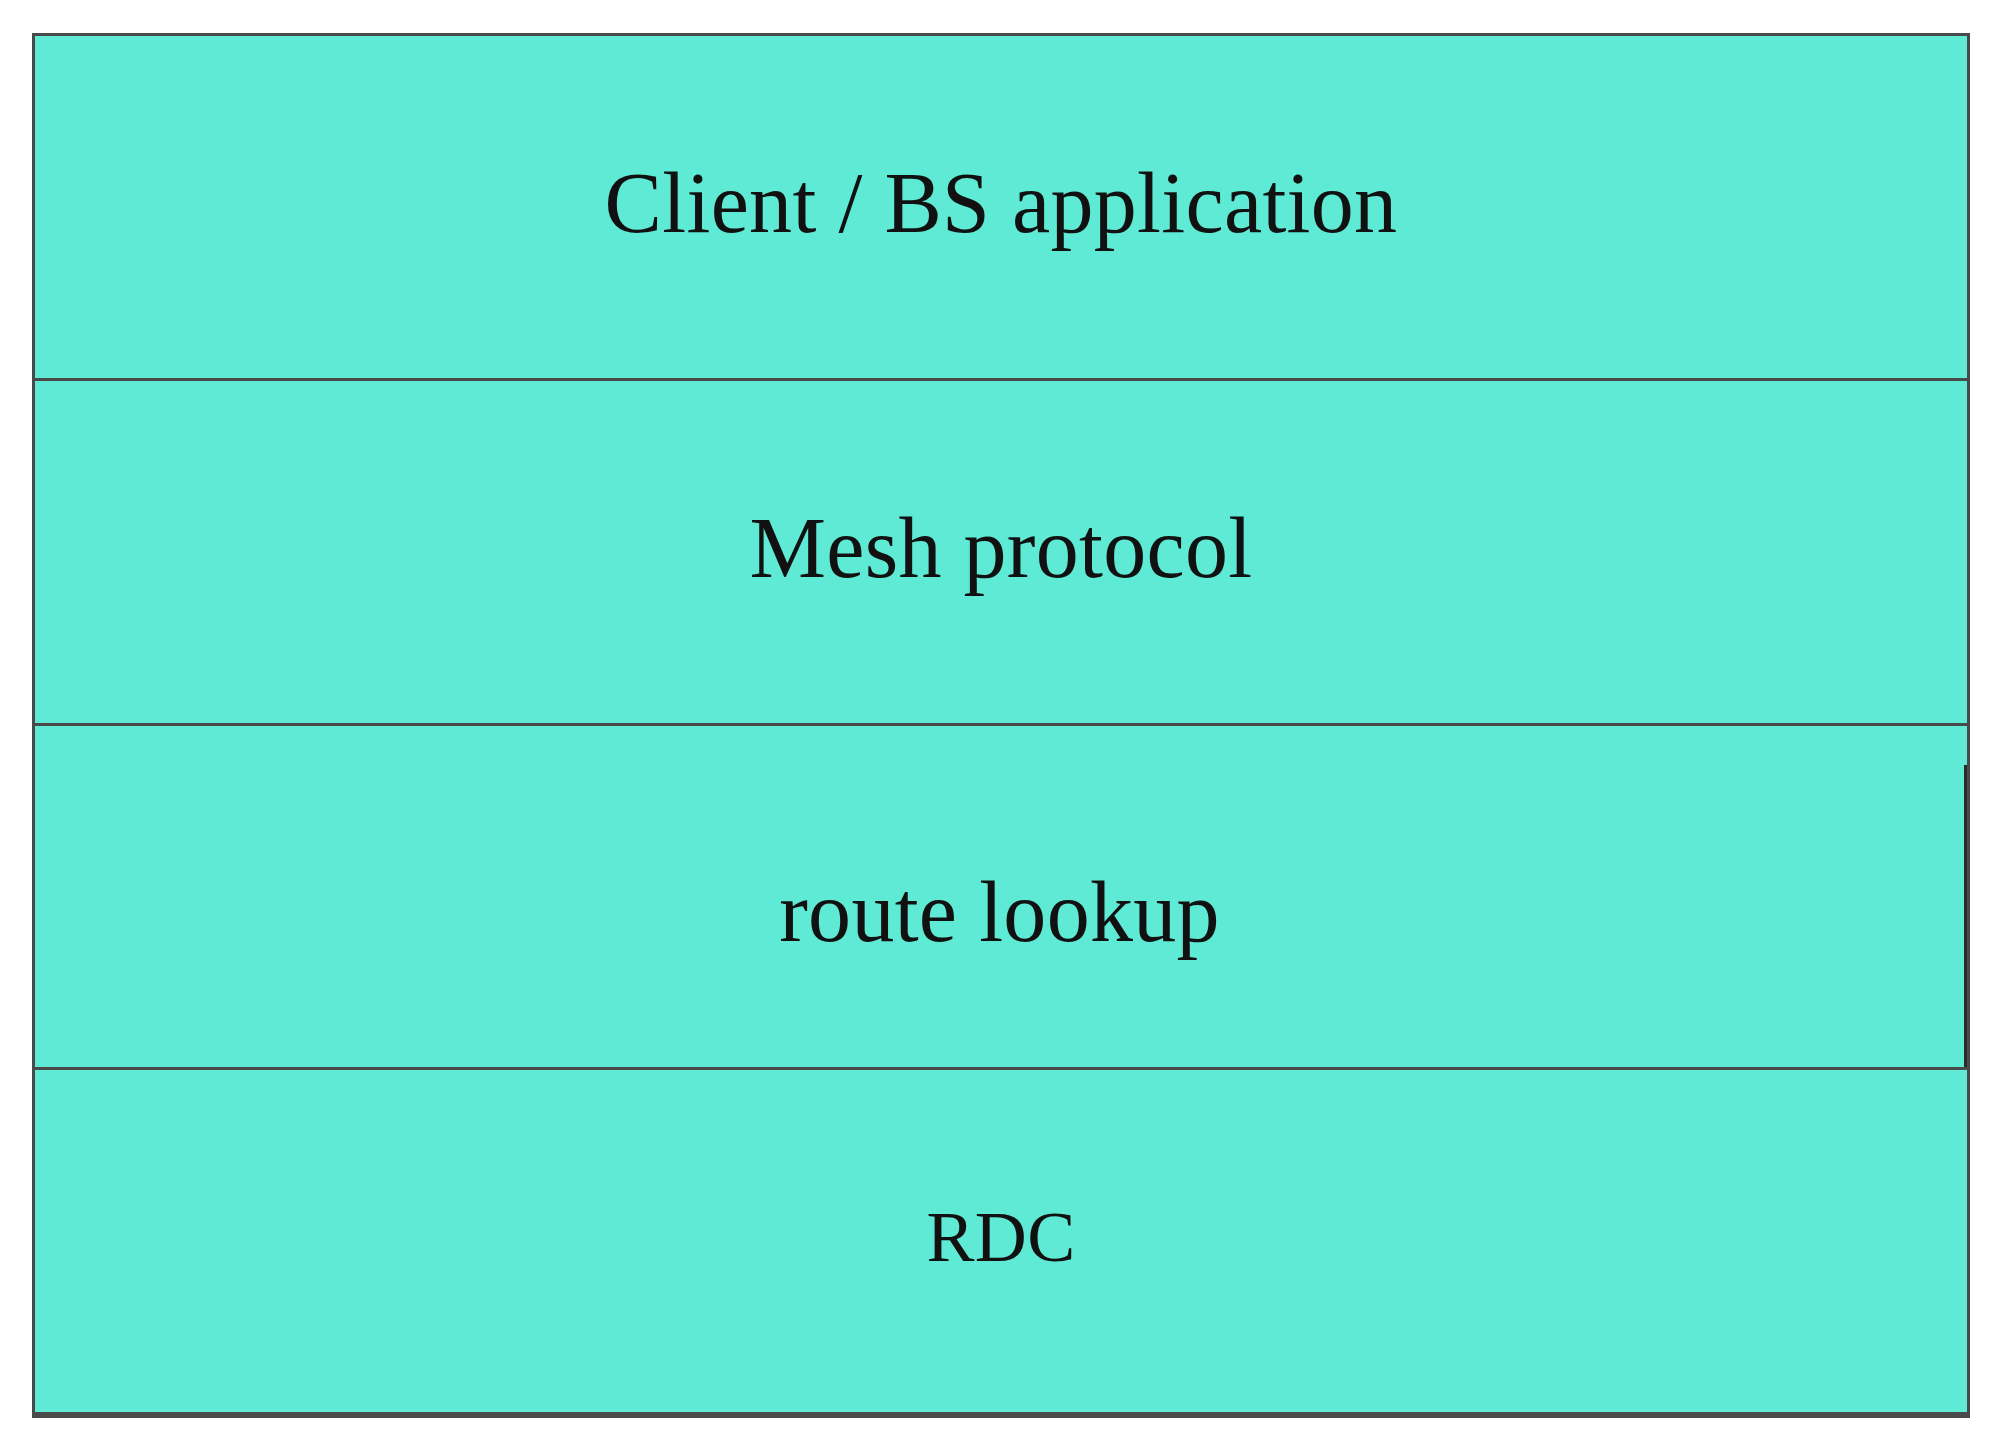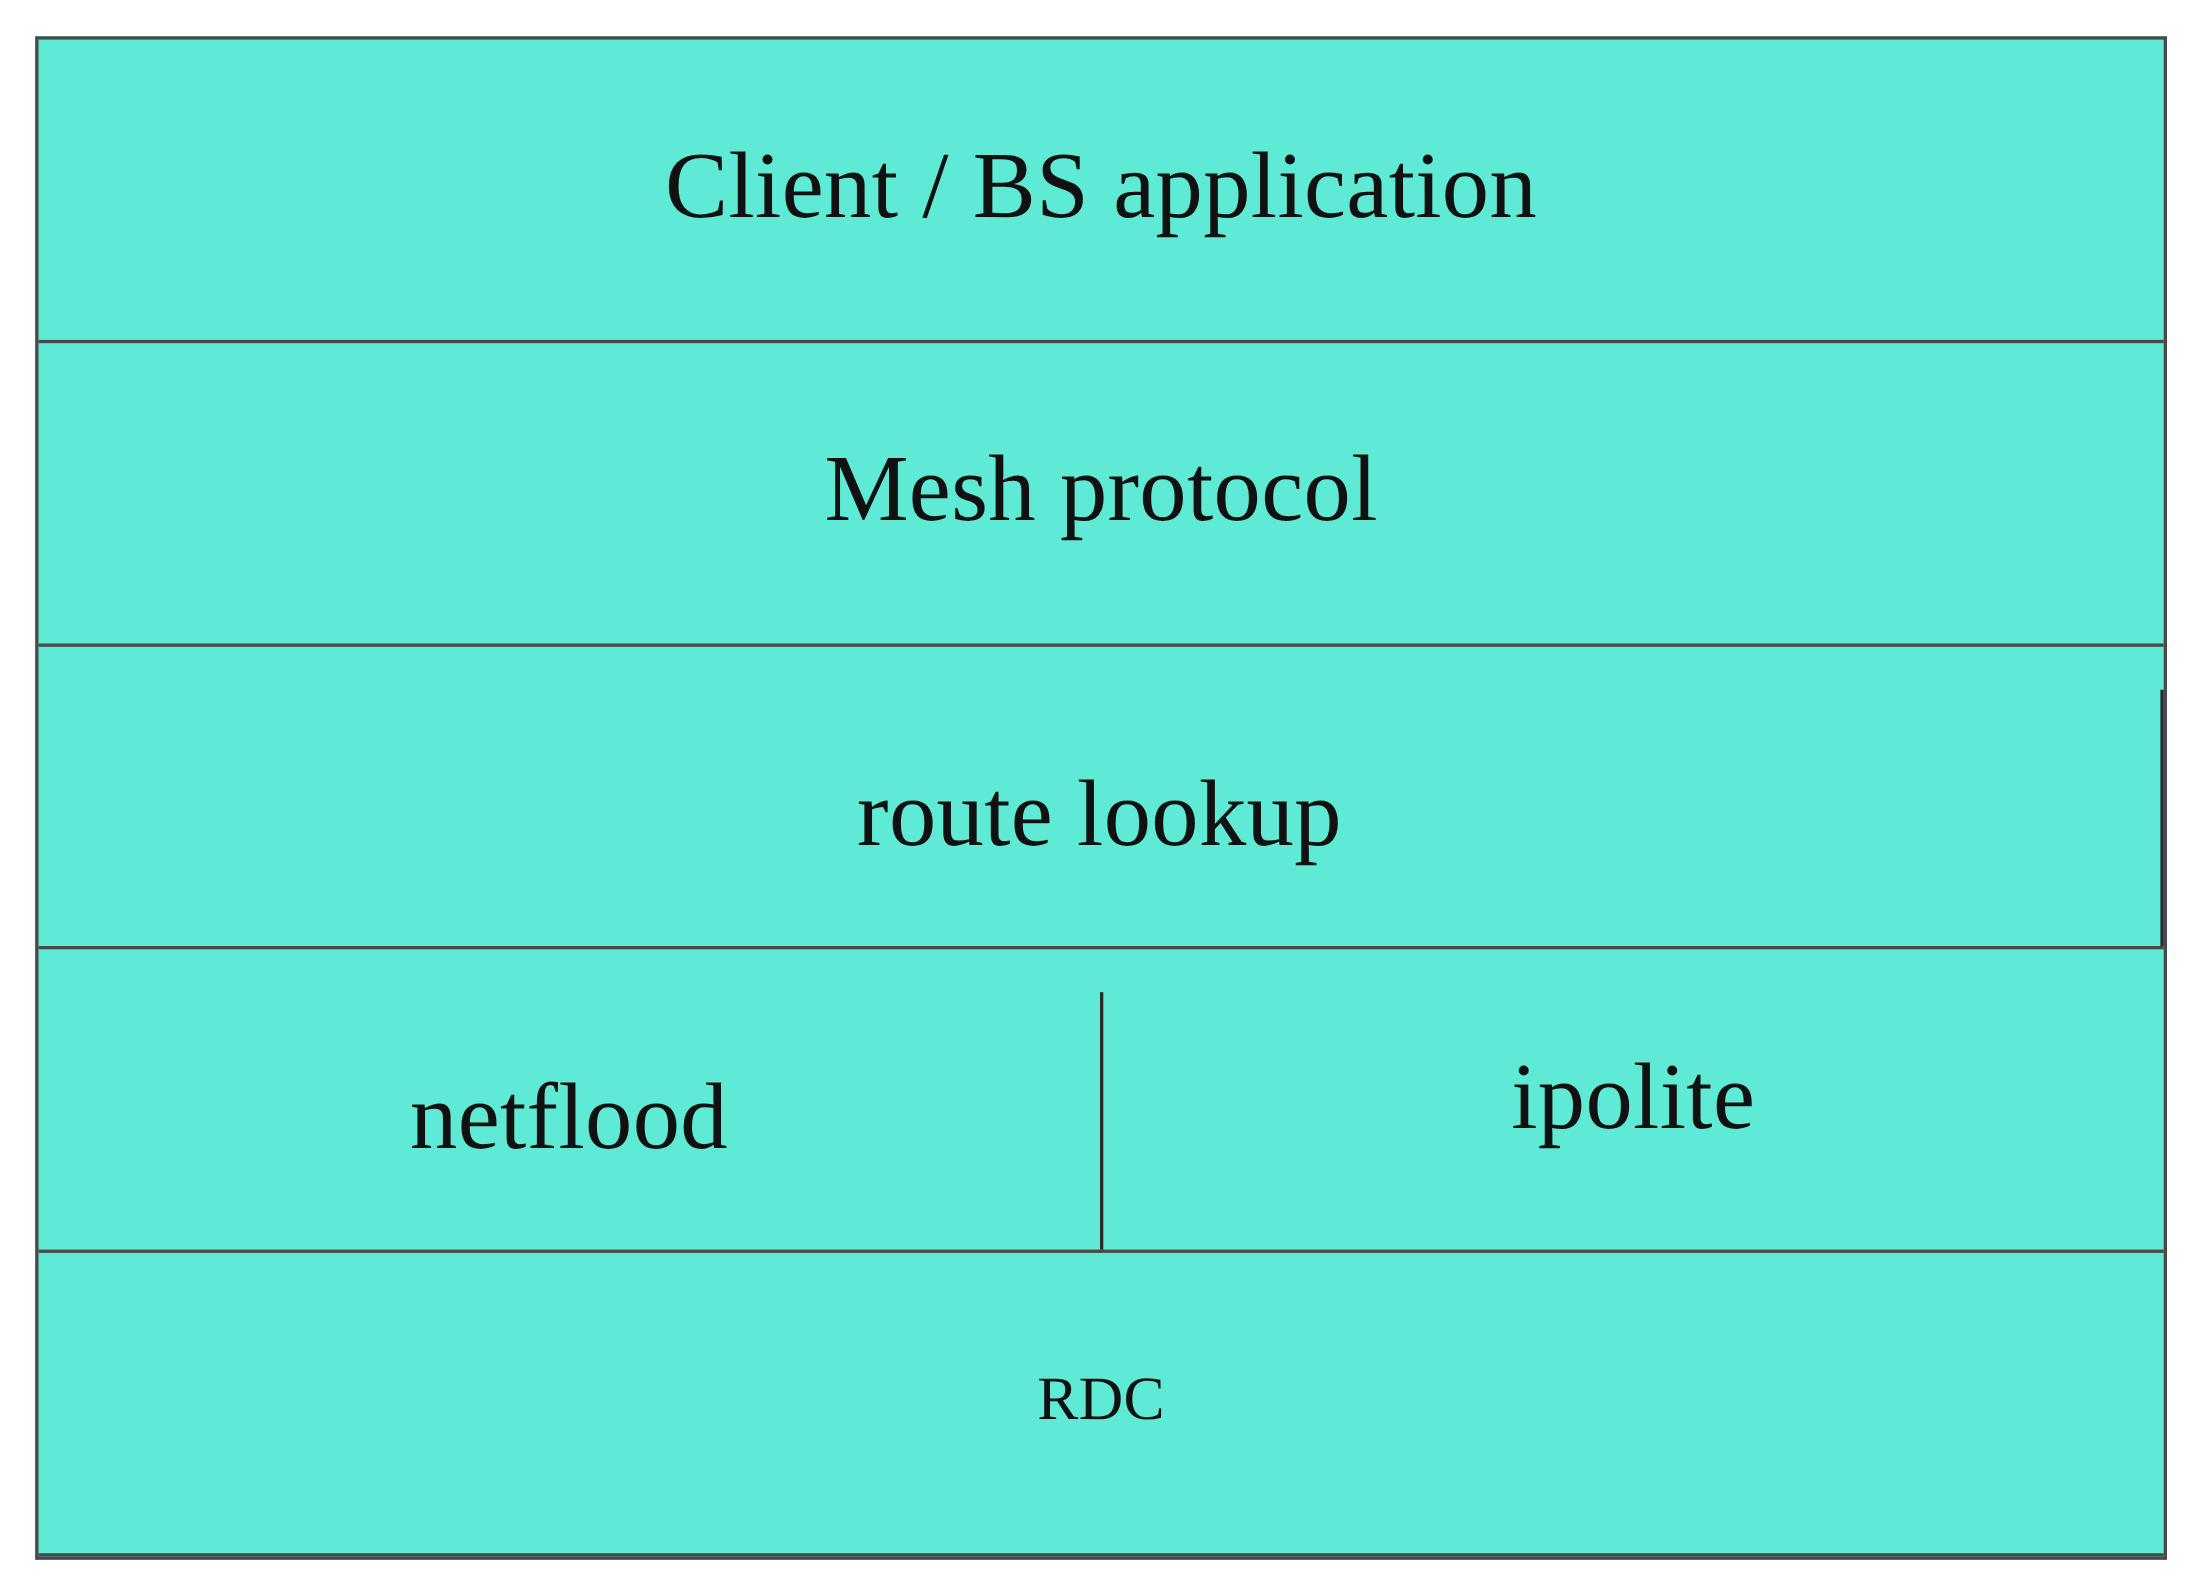--- a/index.html
+++ b/index.html
@@ -71,21 +71,21 @@
     color: #111111;
     font-weight: 400;
     letter-spacing: 0.3px;
     white-space: nowrap;
     text-align: center;
     
     transform: translateY(-4px);
   }
 
   .cell-label.small {
-    font-size: 56px;
+    font-size: 72px;
   }
 </style>
 </head>
 <body>
 
 <div id="canvas">
 
   <div class="stack">
 
     <div class="layer-row">
@@ -99,28 +99,20 @@
         <span class="cell-label">Mesh protocol</span>
       </div>
     </div>
 
     <div class="layer-row">
       <div class="cell divided">
         <span class="cell-label">route lookup</span>
       </div>
     </div>
 
-    <div class="layer-row">
-      <div class="cell divided">
-        <span class="cell-label">netflood</span>
-      </div>
-      <div class="cell">
-        <span class="cell-label">ipolite</span>
-      </div>
-    </div>
 
     <div class="layer-row">
       <div class="cell">
         <span class="cell-label small">RDC</span>
       </div>
     </div>
 
 
   </div>
 </div>

